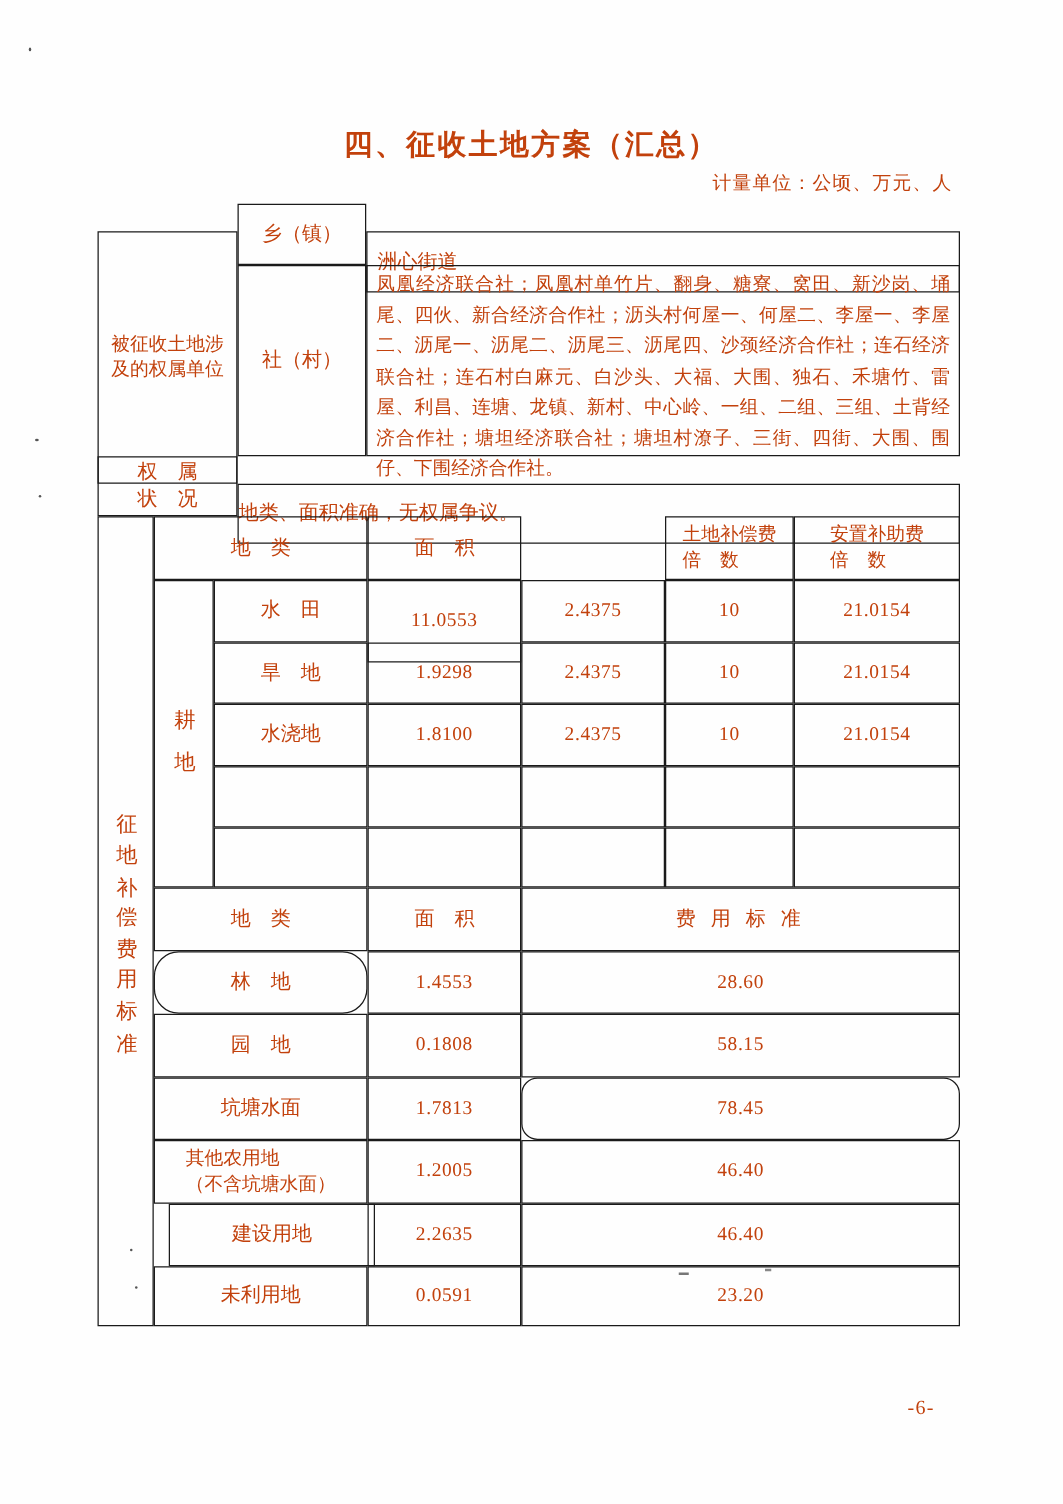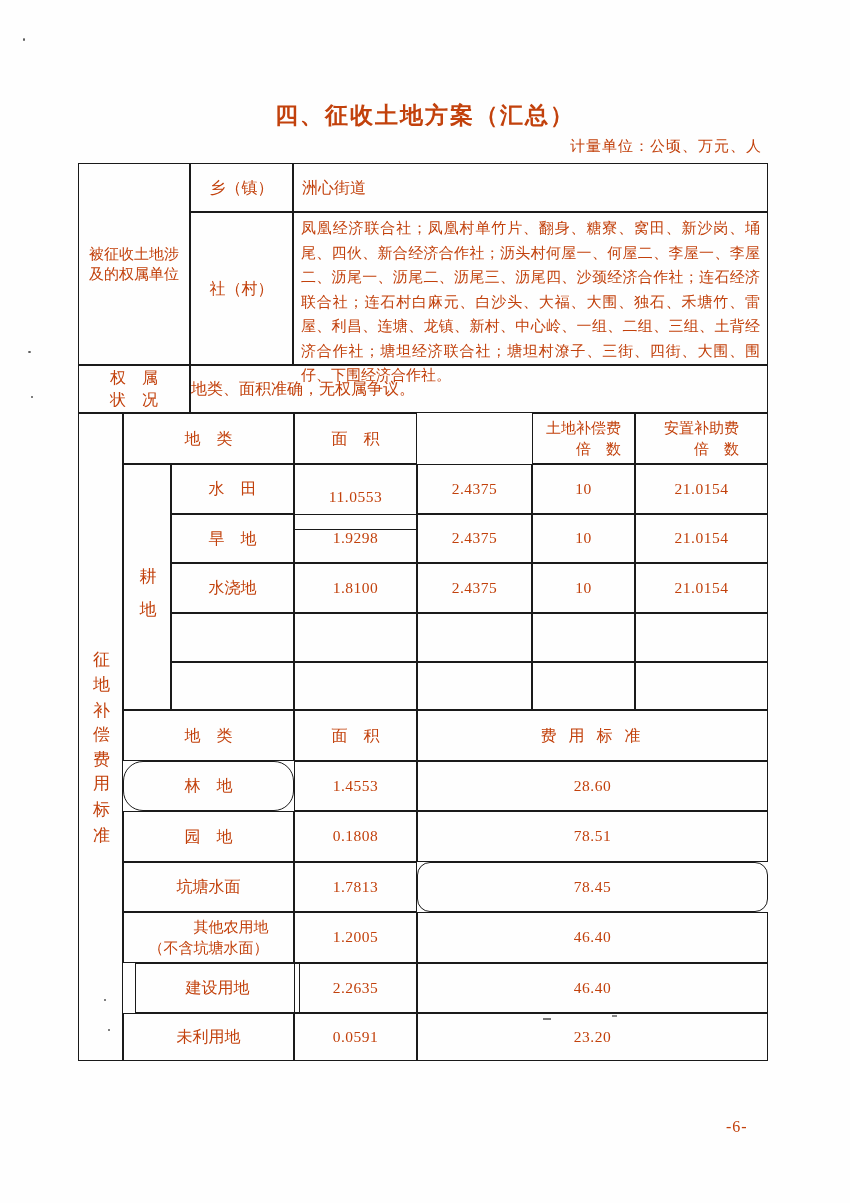--- a/index.html
+++ b/index.html
@@ -18,24 +18,24 @@
   }
   .unit-note{
     position:absolute; top:137px; right:88px;
     font-size:15px; letter-spacing:1px;
   }
   .sheet{ position:absolute; left:78px; top:163px; width:690px; height:898px; }
   .cell{
     position:absolute; box-sizing:border-box;
     border:1px solid #1a1a1a;
     display:flex; align-items:center; justify-content:center;
-    font-size:16px; line-height:1.35; text-align:right;
+    font-size:16px; line-height:1.35; text-align:left;
     background:transparent;
   }
-  .cell.left{ justify-content:flex-start; text-align:left; }
+  .cell.left{ justify-content:flex-start; text-align:left;margin-top:22px; }
   .cell.top{ align-items:flex-start; }
   .pre{ white-space:pre-line; }
   .num{ font-size:15.5px; letter-spacing:0.5px; }
   .small{ font-size:15px; }
   .village-text{
     font-size:15px; line-height:24.5px; text-align:justify;
     padding:3px 7px 0 7px;
   }
   .vert{
     writing-mode:vertical-lr; text-orientation:upright;
@@ -113,21 +113,21 @@
     <div class="cell" style="left:45px;top:547px;width:171px;height:51px;">地　类</div>
     <div class="cell" style="left:216px;top:547px;width:123px;height:51px;">面　积</div>
     <div class="cell fee-head" style="left:339px;top:547px;width:351px;height:51px;">费 用 标 准</div>
 
     <div class="cell" style="left:45px;top:598px;width:171px;height:50px;border-radius:20px;">林　地</div>
     <div class="cell num" style="left:216px;top:598px;width:123px;height:50px;">1.4553</div>
     <div class="cell num" style="left:339px;top:598px;width:351px;height:50px;">28.60</div>
 
     <div class="cell" style="left:45px;top:648px;width:171px;height:51px;">园　地</div>
     <div class="cell num" style="left:216px;top:648px;width:123px;height:51px;">0.1808</div>
-    <div class="cell num" style="left:339px;top:648px;width:351px;height:51px;">78.51</div>
+    <div class="cell num" style="left:339px;top:648px;width:351px;height:51px;">58.15</div>
 
     <div class="cell" style="left:45px;top:699px;width:171px;height:50px;">坑塘水面</div>
     <div class="cell num" style="left:216px;top:699px;width:123px;height:50px;">1.7813</div>
     <div class="cell num" style="left:339px;top:699px;width:351px;height:50px;border-radius:13px;">78.45</div>
 
     <div class="cell pre small" style="left:45px;top:749px;width:171px;height:51px;">其他农用地
 （不含坑塘水面）</div>
     <div class="cell num" style="left:216px;top:749px;width:123px;height:51px;">1.2005</div>
     <div class="cell num" style="left:339px;top:749px;width:351px;height:51px;">46.40</div>
 

